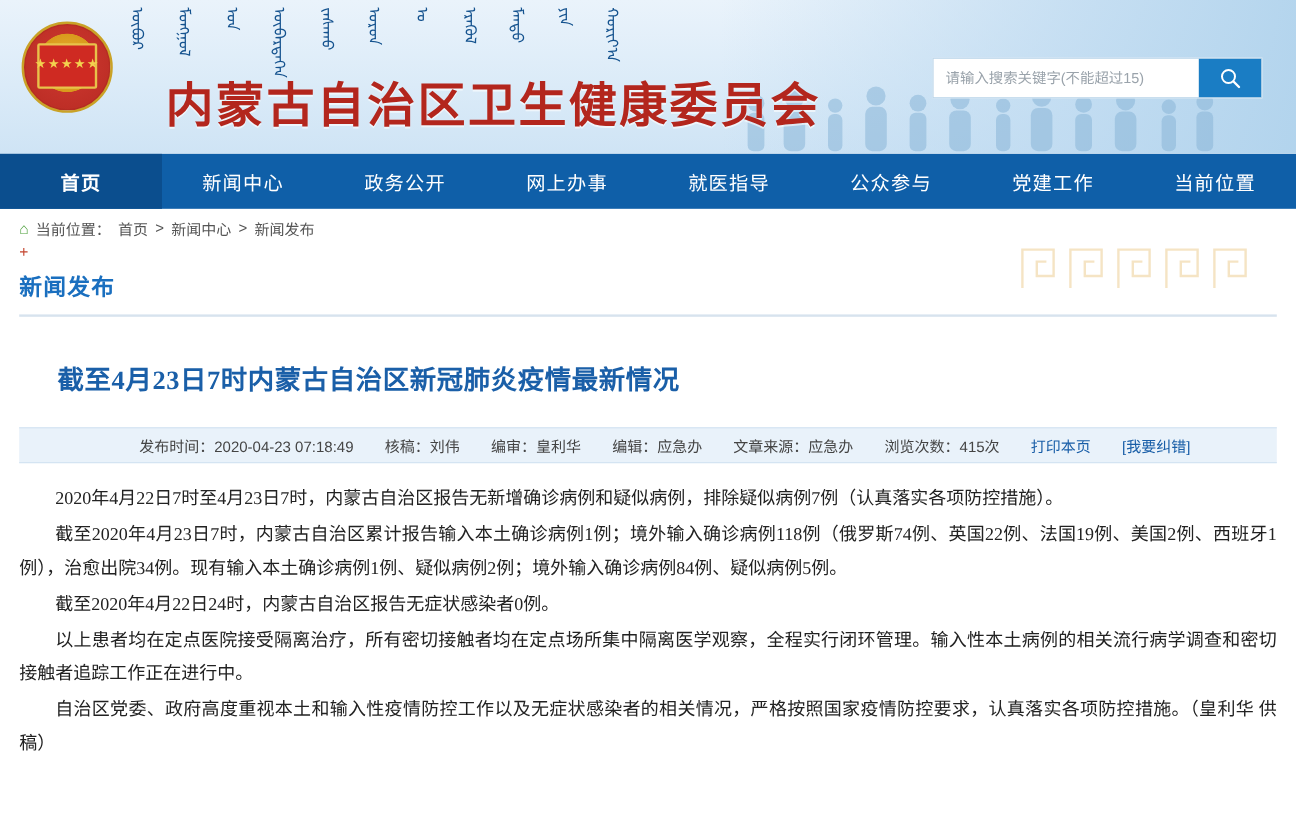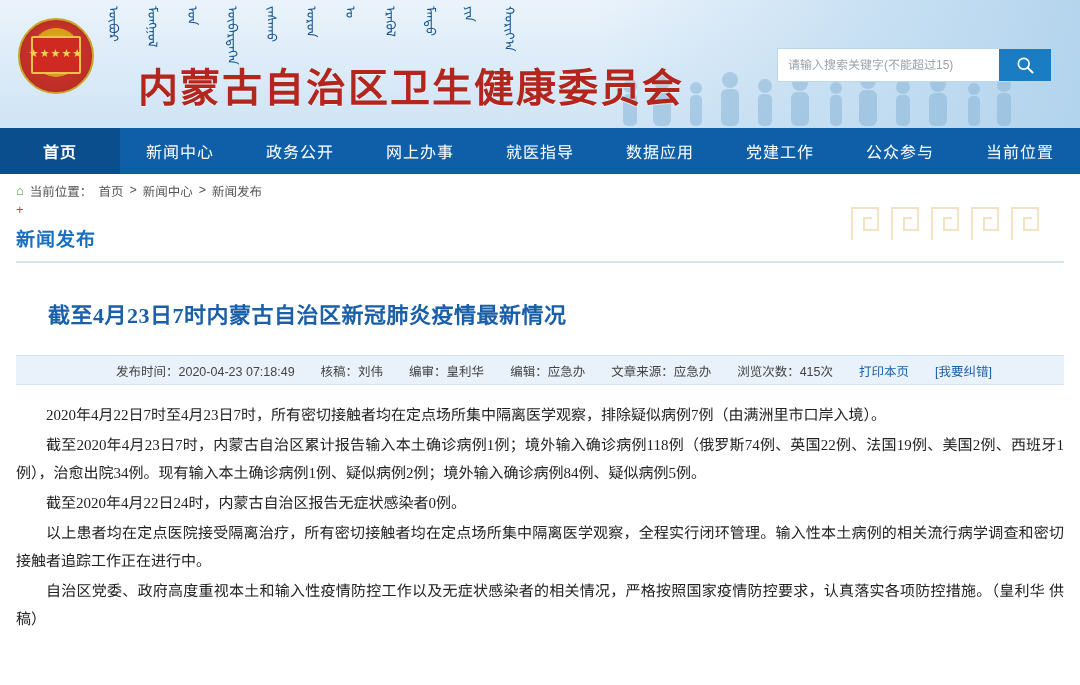--- a/index.html
+++ b/index.html
@@ -301,23 +301,22 @@
     </button>
   </div>
 </div>
 
 <div class="nav">
   <div class="nav-item active">首页</div>
   <div class="nav-item">新闻中心</div>
   <div class="nav-item">政务公开</div>
   <div class="nav-item">网上办事</div>
   <div class="nav-item">就医指导</div>
-  <div class="nav-item">数据应用</div>
+  <div class="nav-item">公众参与</div>
   <div class="nav-item">党建工作</div>
-  <div class="nav-item">公众参与</div>
   <div class="nav-item">当前位置</div>
 </div>
 
 <div class="breadcrumb">
   <span class="home-icon">⌂</span>
   <span>当前位置：</span>
   <span>首页</span>
   <span>&gt;</span>
   <span>新闻中心</span>
   <span>&gt;</span>
@@ -348,19 +347,19 @@
     <span>核稿：刘伟</span>
     <span>编审：皇利华</span>
     <span>编辑：应急办</span>
     <span>文章来源：应急办</span>
     <span>浏览次数：415次</span>
     <span class="meta-link">打印本页</span>
     <span class="meta-link">[我要纠错]</span>
   </div>
 
   <div class="article-body">
-    <p>2020年4月22日7时至4月23日7时，所有密切接触者均在定点场所集中隔离医学观察，排除疑似病例7例（由满洲里市口岸入境）。</p>
+    <p>2020年4月22日7时至4月23日7时，内蒙古自治区报告无新增确诊病例和疑似病例，排除疑似病例7例（认真落实各项防控措施）。</p>
     <p>截至2020年4月23日7时，内蒙古自治区累计报告输入本土确诊病例1例；境外输入确诊病例118例（俄罗斯74例、英国22例、法国19例、美国2例、西班牙1例），治愈出院34例。现有输入本土确诊病例1例、疑似病例2例；境外输入确诊病例84例、疑似病例5例。</p>
     <p>截至2020年4月22日24时，内蒙古自治区报告无症状感染者0例。</p>
     <p>以上患者均在定点医院接受隔离治疗，所有密切接触者均在定点场所集中隔离医学观察，全程实行闭环管理。输入性本土病例的相关流行病学调查和密切接触者追踪工作正在进行中。</p>
     <p>自治区党委、政府高度重视本土和输入性疫情防控工作以及无症状感染者的相关情况，严格按照国家疫情防控要求，认真落实各项防控措施。（皇利华 供稿）</p>
   </div>
 </div>
 
 </body></html>

